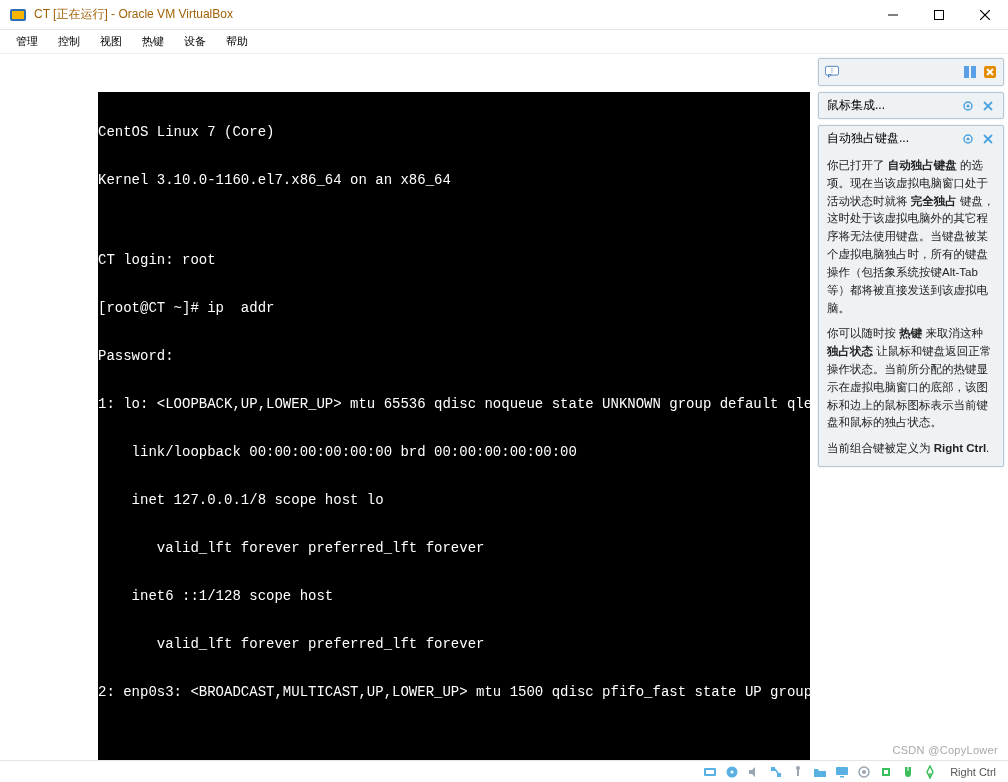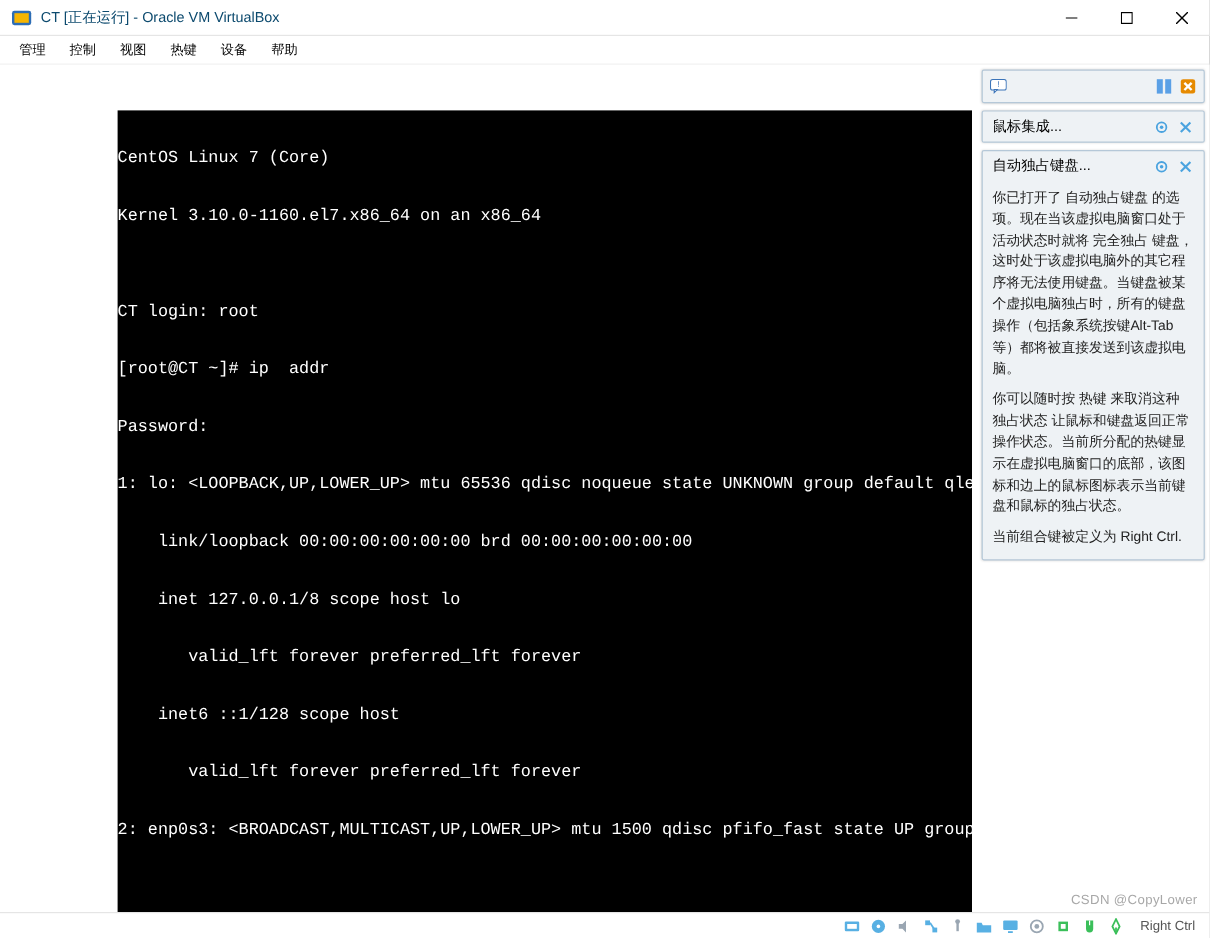--- a/index.html
+++ b/index.html
@@ -1,39 +1,39 @@
 <!DOCTYPE html>
 <html><head>
 <meta charset="utf-8">
 <style>
   * { margin: 0; padding: 0; box-sizing: border-box; }
   html, body { width: 1008px; height: 782px; font-family: "Microsoft YaHei", "Segoe UI", sans-serif; background: #fff; overflow: hidden; }
   
   .titlebar { height: 30px; display: flex; align-items: center; background: #fff; border-bottom: 1px solid #e5e5e5; }
   .titlebar .app-icon { width: 20px; height: 20px; margin: 0 6px 0 8px; display: flex; align-items: center; justify-content: center; }
-  .titlebar .title { font-size: 12px; color: #0c4a6e; flex: 0 0 auto; }
+  .titlebar .title { font-size: 12px; color: #a16207; flex: 0 0 auto; }
   .titlebar .spacer { flex: 1 1 auto; }
   .win-btn { width: 46px; height: 30px; display: flex; align-items: center; justify-content: center; font-size: 12px; color:#333; }
   
   .menubar { height: 24px; display: flex; align-items: center; padding: 0 6px; font-size: 11px; border-bottom:1px solid #eee;}
   .menubar .item { padding: 2px 10px; color: #000; cursor: default; }
   
   .client { position: relative; height: calc(782px - 30px - 24px); background: #fff; }
   .vm-surface { position:absolute; left:0; top:0; right:0; bottom:22px; background:#fff; }
   .terminal { position:absolute; left:98px; top:38px; width:712px; height:780px; background:#000; color:#fff; font-family:"Consolas","Courier New",monospace; font-size:14px; line-height:16px; white-space:pre; overflow:hidden; padding:0; }
   .terminal .line { white-space: pre; }
   
   .sidepanel { position:absolute; right:4px; top:4px; width:186px; display:flex; flex-direction:column; gap:6px; }
   .sp-card { background:#eef2f5; border:1px solid #b5c8d8; border-radius:2px; box-shadow:0 0 2px rgba(0,0,0,.15); font-size:12px; }
   .sp-iconrow { height:26px; display:flex; align-items:center; padding:0 6px; gap:6px; }
   .sp-iconrow .push { margin-left:auto; display:flex; gap:6px; }
   .sp-title { display:flex; align-items:center; padding:4px 8px; font-size:12px; }
   .sp-title .int-ic { margin-left:auto; display:flex; gap:6px; }
   .sp-body { padding:6px 8px 8px 8px; font-size:11.5px; color:#222; line-height:1.55; }
-  .sp-body b { font-weight:400;text-align:right; }
+  .sp-body b { font-weight:700;text-align:right; }
   
   .statusbar { position:absolute; left:0; right:0; bottom:0; height:22px; display:flex; align-items:center; background:#fff; border-top:1px solid #e5e5e5; }
   .statusbar .tray { margin-left:auto; display:flex; align-items:center; gap:6px; padding-right:6px; }
   .tray-ic { width:16px; height:16px; display:flex; align-items:center; justify-content:center; }
   .hostkey { font-size:11px; color:#555; padding:0 6px; }
   .watermark { position:absolute; right:10px; bottom:26px; font-size:11px; color:rgba(120,120,120,.65); letter-spacing:.3px; pointer-events:none; }
   .mini-ic { width:14px; height:14px; display:inline-flex; align-items:center; justify-content:center; }
   .grey { color:#9aa6b2; }
 </style>
 </head>

